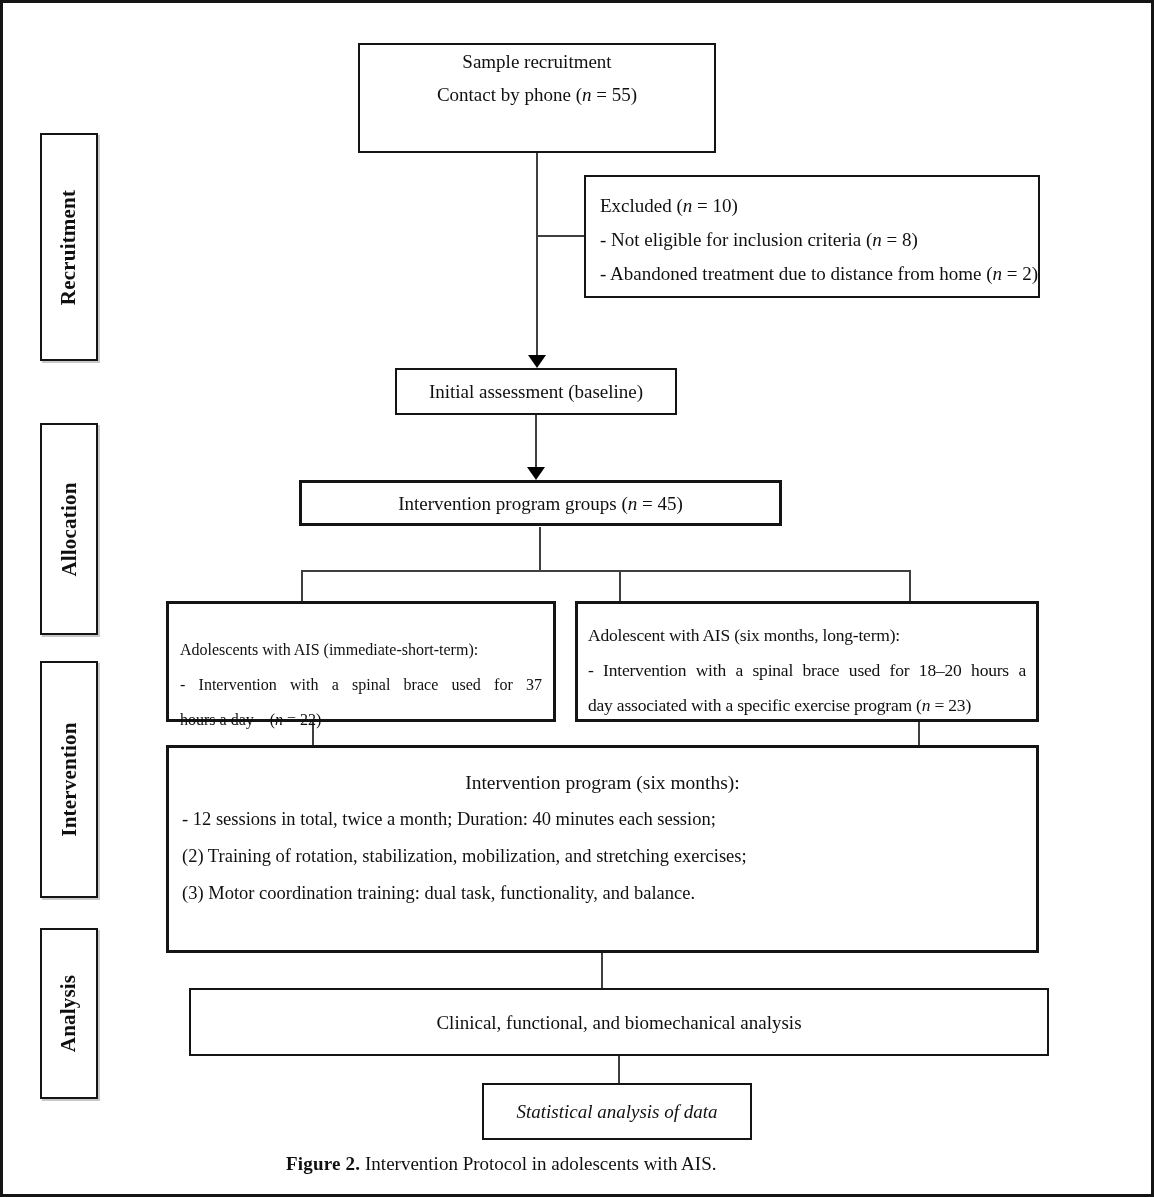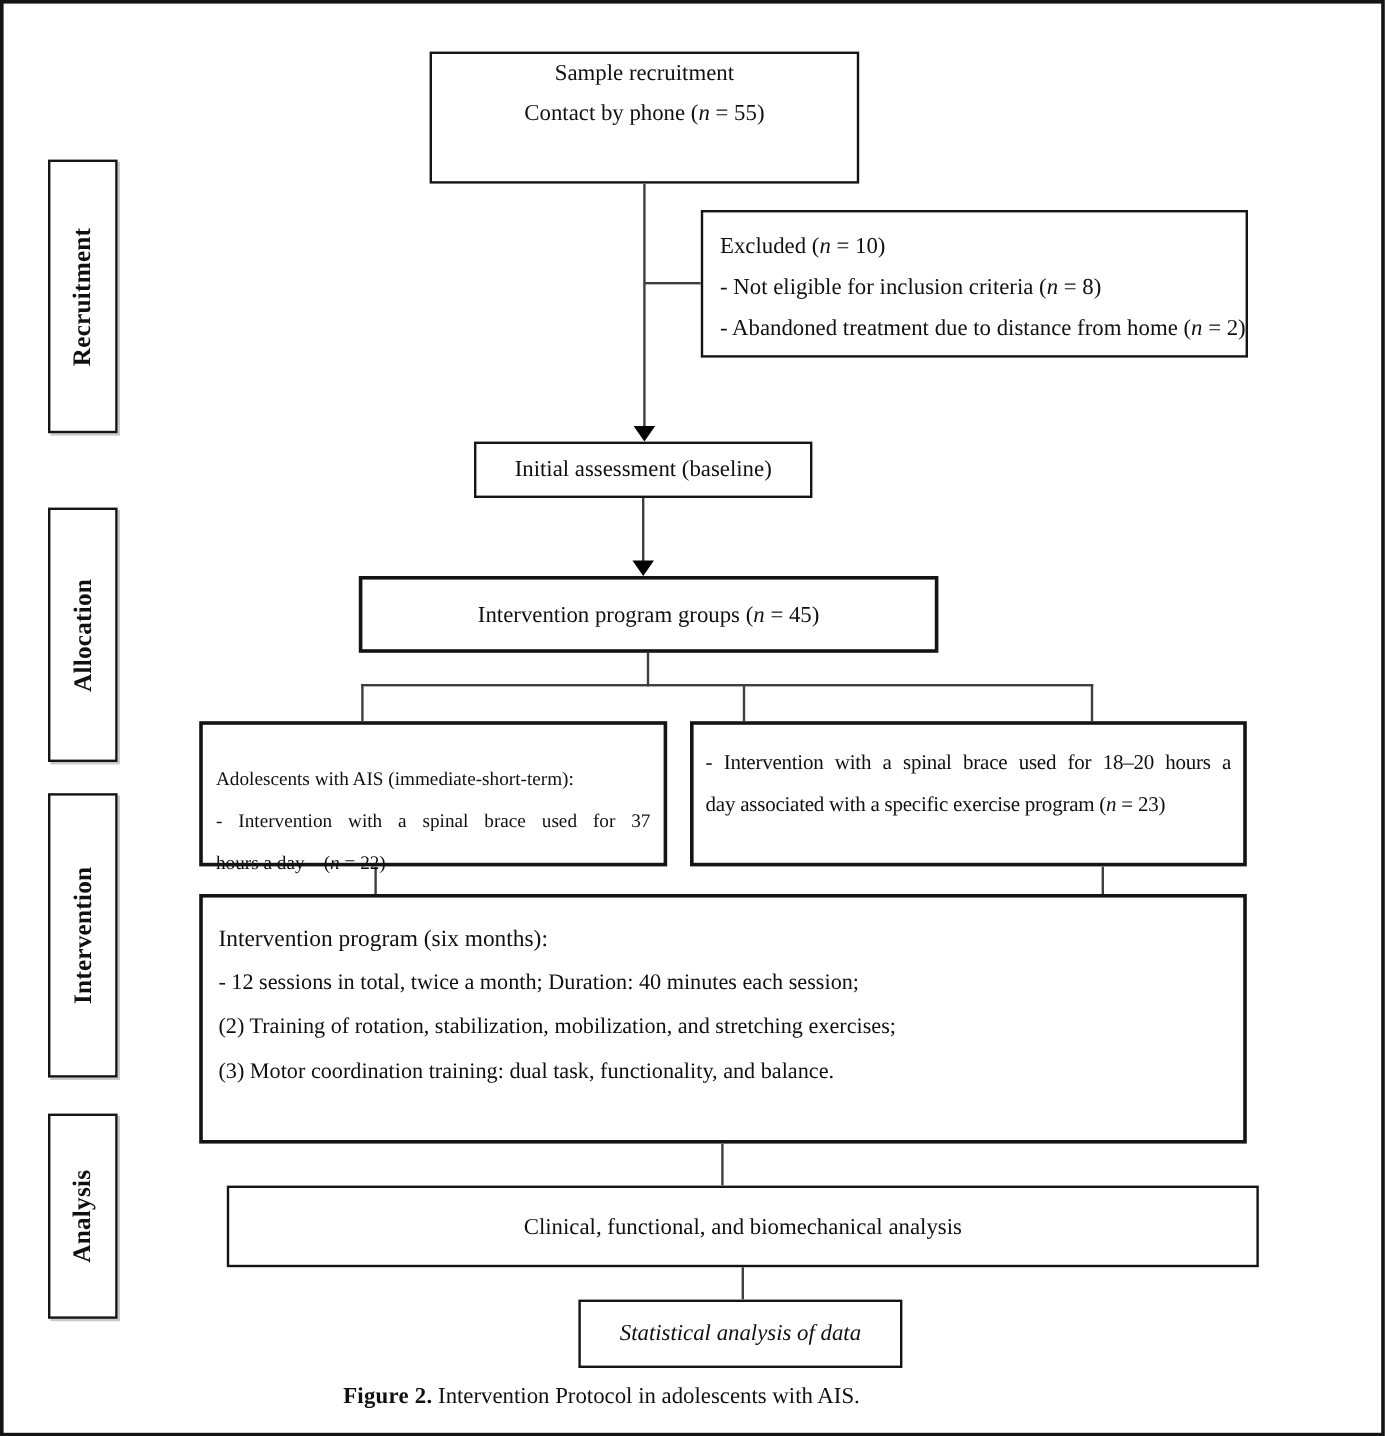--- a/index.html
+++ b/index.html
@@ -57,21 +57,21 @@
     width: 0; height: 0;
     border-left: 9px solid transparent;
     border-right: 9px solid transparent;
     border-top: 13px solid #000000;
   }
   .line-row { white-space: nowrap; }
   .stretch { text-align: justify; text-align-last: justify; white-space: normal; }
   #box-left { font-size: 16px; line-height: 35px; padding: 28px 11px 0 11px; }
   #box-right { font-size: 17.5px; line-height: 35px; padding: 14px 10px 0 10px; letter-spacing: -0.2px; }
   #box-program { font-size: 18.5px; line-height: 37px; padding: 16px 13px 0 13px; }
-  #box-program .title { font-size: 19.5px; }
+  #box-program .title { font-size: 19.5px; text-align: center; }
   #box-excluded { padding: 12px 14px 0 14px; line-height: 34px; }
   #box-sample { }
   #caption { position: absolute; left: 283px; top: 1150px; font-size: 19px; }
   #caption b { letter-spacing: 0.2px; }
 </style>
 </head>
 <body>
 
 <div id="canvas">
 
@@ -111,31 +111,32 @@
   <div class="fbox" id="box-excluded" style="left:581px; top:172px; width:456px; height:123px;">
     <div class="line-row">Excluded (<i>n</i> = 10)</div>
     <div class="line-row">- Not eligible for inclusion criteria (<i>n</i> = 8)</div>
     <div class="line-row">- Abandoned treatment due to distance from home (<i>n</i> = 2)</div>
   </div>
 
   <div class="fbox center vcenter" style="left:392px; top:365px; width:282px; height:47px;">
     <div>Initial assessment (baseline)</div>
   </div>
 
-  <div class="fbox thick center vcenter" style="left:296px; top:477px; width:483px; height:64px;">
+  <div class="fbox thick center vcenter" style="left:296px; top:477px; width:483px; height:46px;">
     <div>Intervention program groups (<i>n</i> = 45)</div>
   </div>
 
   <div class="fbox thick" id="box-left" style="left:163px; top:598px; width:390px; height:121px;">
     <div class="line-row">Adolescents with AIS (immediate-short-term):</div>
     <div class="stretch">- Intervention with a spinal brace used for 37</div>
     <div class="line-row">hours a day&nbsp;&nbsp;&nbsp;&nbsp;(<i>n</i> = 22)</div>
   </div>
 
   <div class="fbox thick" id="box-right" style="left:572px; top:598px; width:464px; height:121px;">
+    <div class="line-row">Adolescent with AIS (six months, long-term):</div>
     <div class="stretch">- Intervention with a spinal brace used for 18–20 hours a</div>
     <div class="line-row">day associated with a specific exercise program (<i>n</i> = 23)</div>
   </div>
 
   <div class="fbox thick" id="box-program" style="left:163px; top:742px; width:873px; height:208px;">
     <div class="title">Intervention program (six months):</div>
     <div class="line-row">- 12 sessions in total, twice a month; Duration: 40 minutes each session;</div>
     <div class="line-row">(2) Training of rotation, stabilization, mobilization, and stretching exercises;</div>
     <div class="line-row">(3) Motor coordination training: dual task, functionality, and balance.</div>
   </div>

